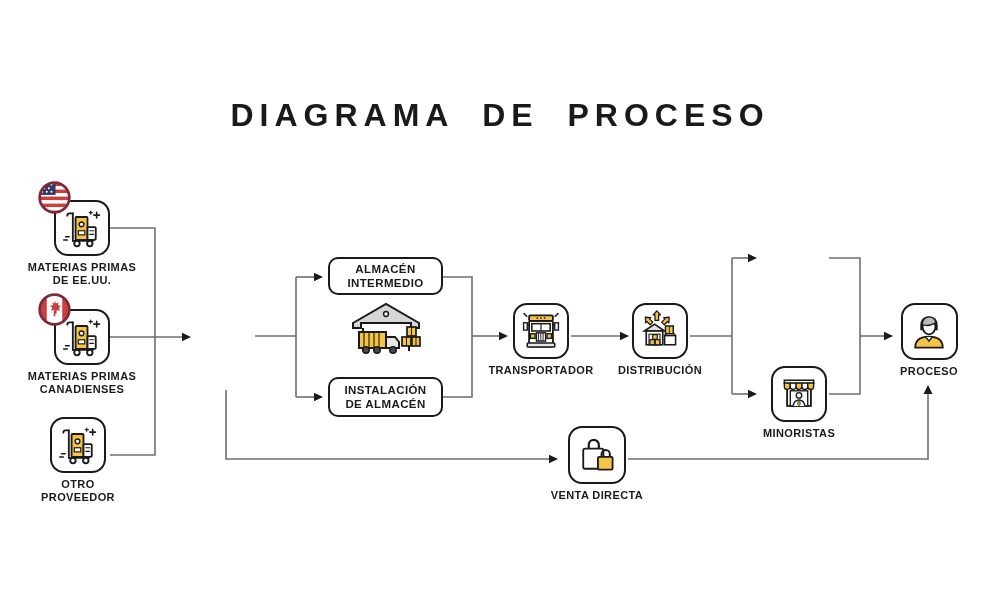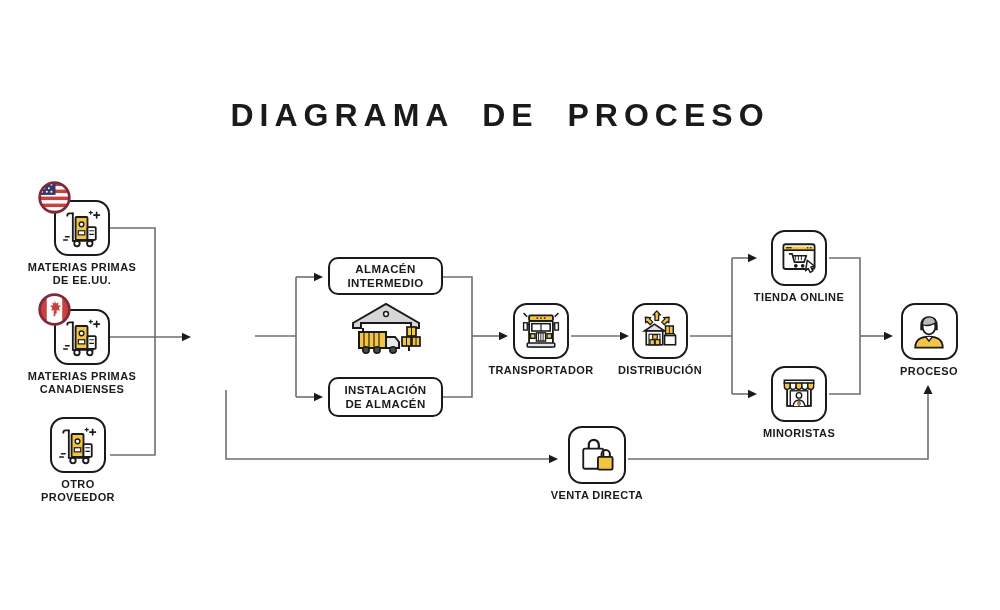--- a/index.html
+++ b/index.html
@@ -341,30 +341,20 @@
     <div class="icon-box">
       <svg>
           <use href="#i-dist"></use>
         </svg>
     </div>
     <div class="node-label">
       <span>DISTRIBUCIÓN</span>
     </div>
   </div>
 
-  <div class="node" style="left:724px;top:230px">
-    <div class="icon-box">
-      <svg>
-          <use href="#i-online"></use>
-        </svg>
-    </div>
-    <div class="node-label">
-      <span>TIENDA ONLINE</span>
-    </div>
-  </div>
 
   <div class="node" style="left:724px;top:366px">
     <div class="icon-box">
       <svg>
           <use href="#i-store"></use>
         </svg>
     </div>
     <div class="node-label">
       <span>MINORISTAS</span>
     </div>

